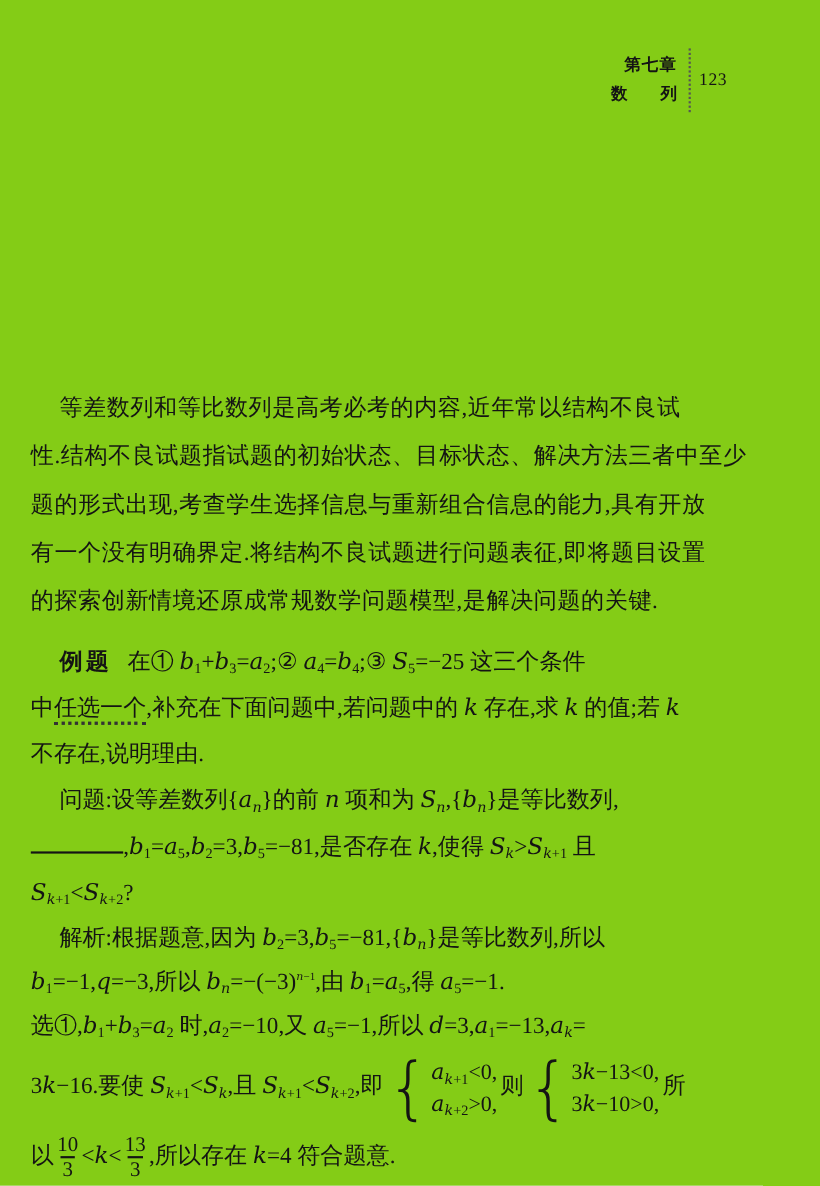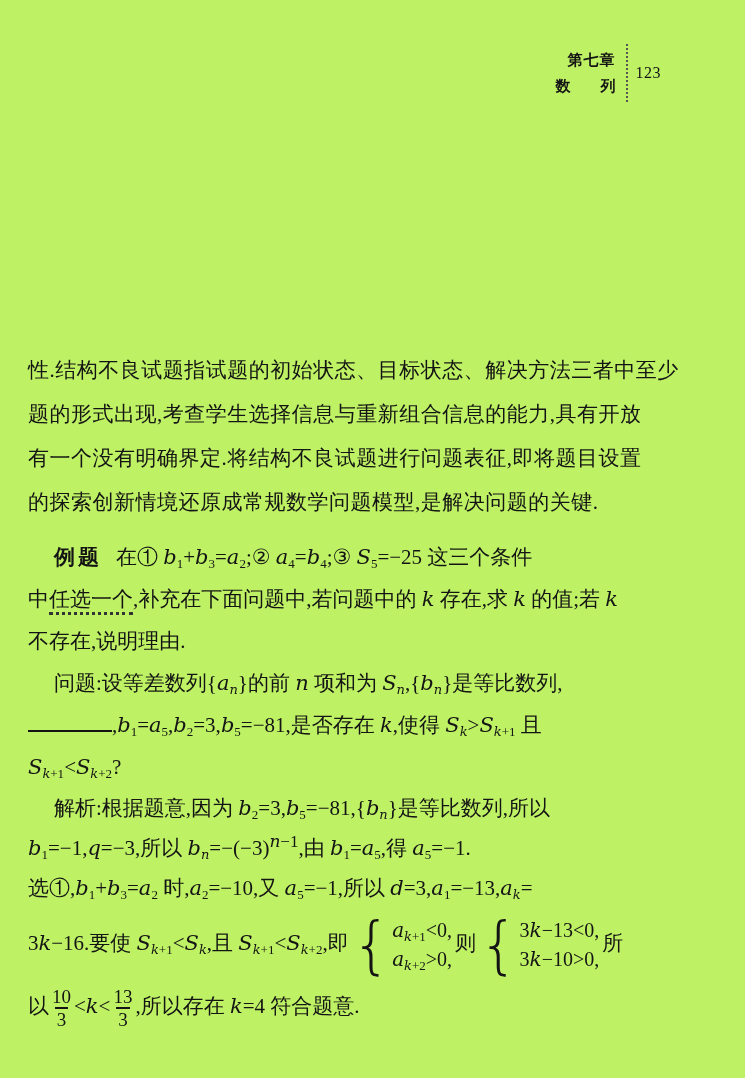--- a/index.html
+++ b/index.html
@@ -1,20 +1,20 @@
 <!DOCTYPE html>
 <html><head>
 <meta charset="utf-8">
 <style>
   html,body{margin:0;padding:0;background:#e8e8e8;}
   .page{
     position:relative;
     width:745px;height:1078px;
     margin:0 auto;
-    background:#bef264;
+    background:#84cc16;
     color:#141414;
     font-family:"Liberation Serif","DejaVu Serif",serif;
     overflow:hidden;
   }
   
   .header{
     position:absolute;top:44px;right:84px;
     display:flex;align-items:center;
   }
   .chapter{
@@ -44,21 +44,21 @@
   .ind{text-indent:26px;}
   .intro .ln{height:44px;line-height:44px;letter-spacing:0.5px;}
   .example{margin-top:12px;}
   .example .ln{height:42px;line-height:42px;}
   .solution .ln{height:40px;line-height:40px;}
   .solution .ln.tall{height:70px;line-height:70px;}
   .solution .ln.fracln{height:56px;line-height:56px;}
   .exlabel{font-weight:700;letter-spacing:3px;margin-right:14px;}
   i{font-family:"DejaVu Serif",serif;font-style:italic;}
   sub{font-size:13px;vertical-align:-4px;line-height:0;}
-  sup{font-size:17px;vertical-align:8px;line-height:0;}
+  sup{font-size:10px;vertical-align:8px;line-height:0;}
   .emph{border-bottom:3px dotted #333;padding-bottom:1px;}
   .blank{
     display:inline-block;width:84px;height:5px;
     border-bottom:2px solid #141414;
   }
   .cases{display:inline-flex;align-items:center;vertical-align:middle;margin:0 3px;}
   .brace{
     font-family:"DejaVu Sans",sans-serif;font-weight:200;
     font-size:62px;line-height:0.9;margin-right:1px;
   }
@@ -81,20 +81,21 @@
       <div class="l2">数 列</div>
     </div>
     <div class="dotted-rule"></div>
     <div class="pagenum">123</div>
   </div>
 
 
   <div class="body">
 
     <div class="para intro">
+      <div class="ln ind">等差数列和等比数列是高考必考的内容,近年常以结构不良试</div>
       <div class="ln">性.结构不良试题指试题的初始状态、目标状态、解决方法三者中至少</div>
       <div class="ln">题的形式出现,考查学生选择信息与重新组合信息的能力,具有开放</div>
       <div class="ln">有一个没有明确界定.将结构不良试题进行问题表征,即将题目设置</div>
       <div class="ln">的探索创新情境还原成常规数学问题模型,是解决问题的关键.</div>
     </div>
 
     <div class="para example">
       <div class="ln ind"><b class="exlabel">例题</b><span>在① <i>b</i><sub>1</sub>+<i>b</i><sub>3</sub>=<i>a</i><sub>2</sub>;② <i>a</i><sub>4</sub>=<i>b</i><sub>4</sub>;③ <i>S</i><sub>5</sub>=−25 这三个条件</span></div>
       <div class="ln">中<span class="emph">任选一个</span>,补充在下面问题中,若问题中的 <i>k</i> 存在,求 <i>k</i> 的值;若 <i>k</i></div>
       <div class="ln">不存在,说明理由.</div>

